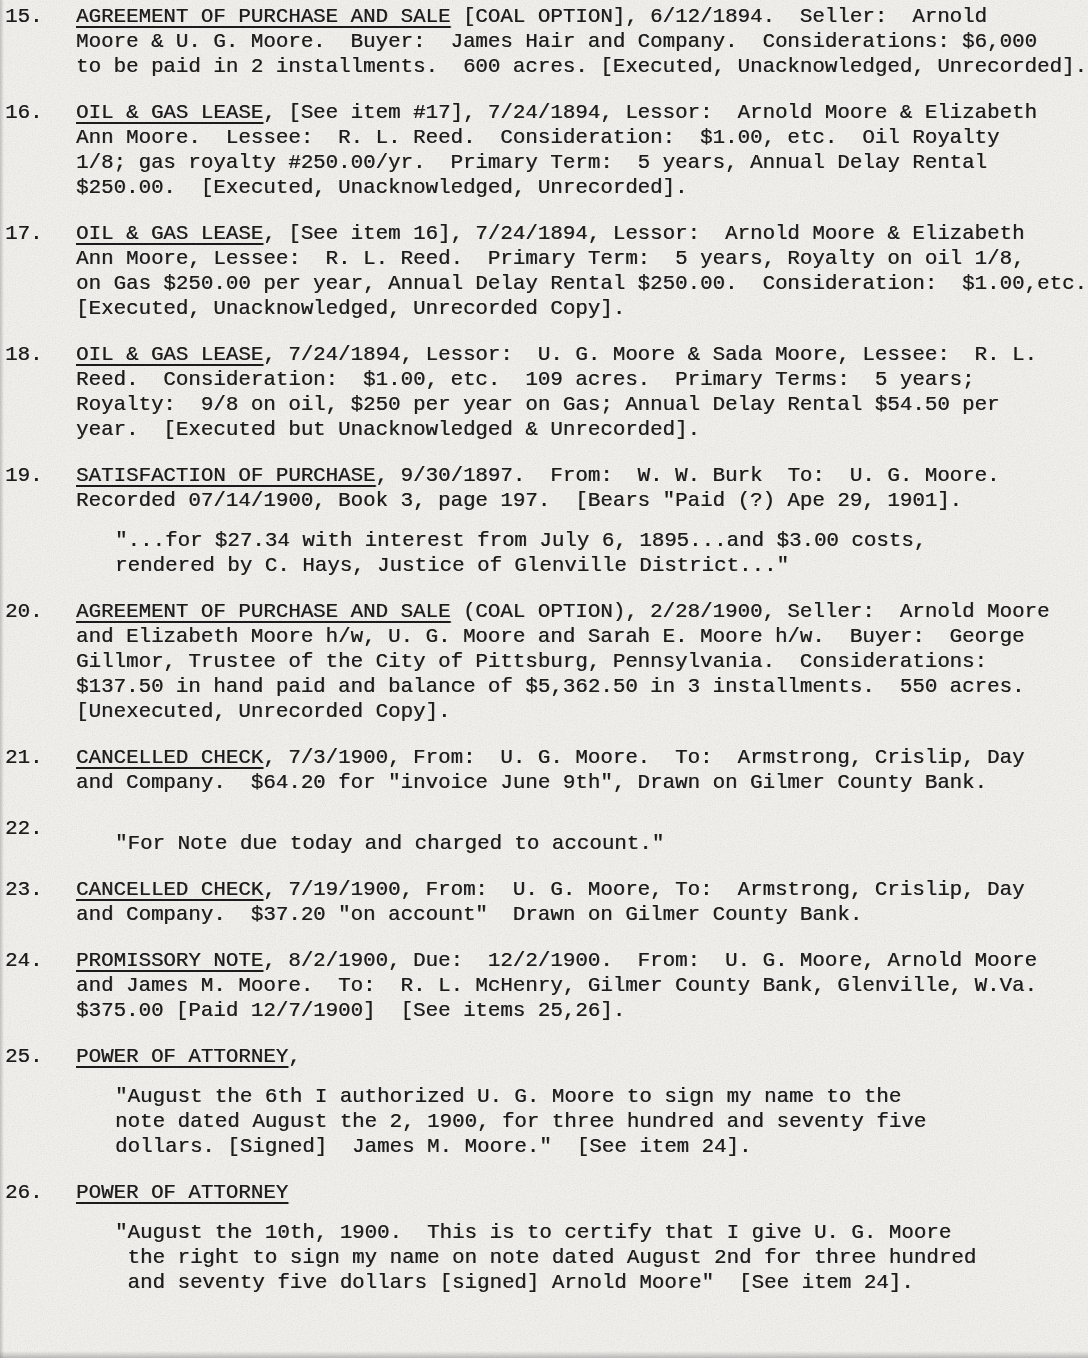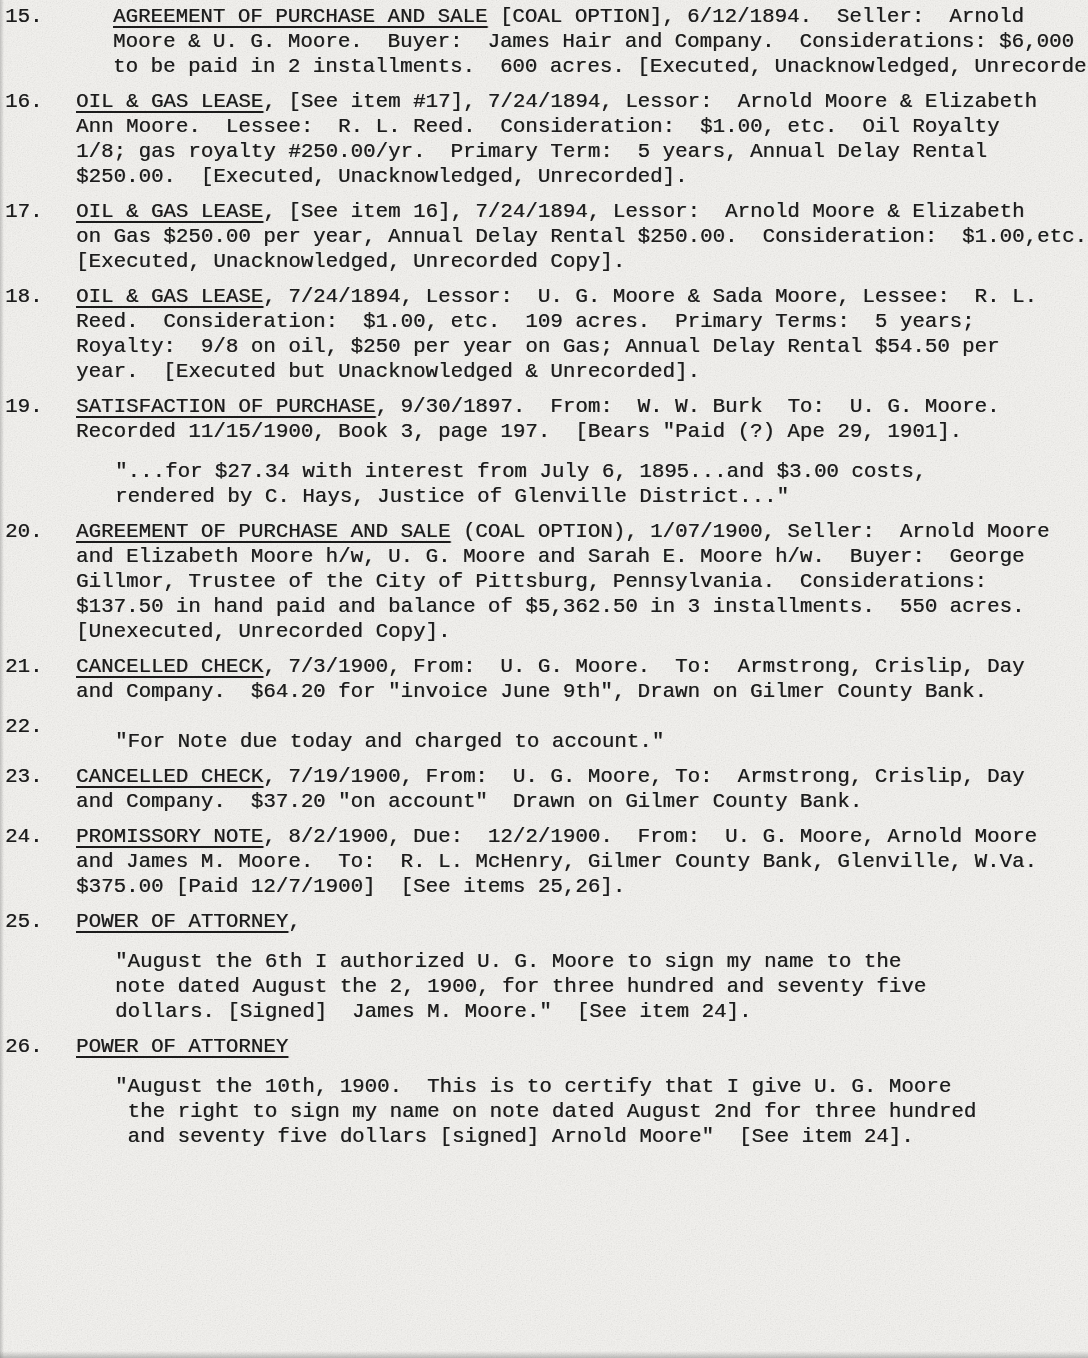--- a/index.html
+++ b/index.html
@@ -14,22 +14,22 @@
     font-size: 20.8px;
     line-height: 25px;
     color: #1c1c1c;
     text-shadow: 0.5px 0 0 rgba(25,25,25,0.65);
   }
   .content {
     position: relative;
     z-index: 1;
     padding: 4px 0 0 5px;
   }
-  .item { display: flex; margin-top: 10px; }
-  .item:first-child { margin-top: 0; gap: 37px; }
+  .item { display: flex; margin-top: 21px; }
+  .item:first-child { margin-top: 0; }
   .num { flex: 0 0 71px; width: 71px; }
   .tx { flex: 1 1 auto; min-width: 0; }
   .line { white-space: pre; }
   .hd {
     text-decoration: underline;
     text-decoration-thickness: 2px;
     text-underline-offset: 4px;
     font-family: Liberation Mono, monospace;
   }
   .quote { margin-top: 15px; padding-left: 39px; }
@@ -72,51 +72,52 @@
         <div class="line">Ann Moore.  Lessee:  R. L. Reed.  Consideration:  $1.00, etc.  Oil Royalty</div>
         <div class="line">1/8; gas royalty #250.00/yr.  Primary Term:  5 years, Annual Delay Rental</div>
         <div class="line">$250.00.  [Executed, Unacknowledged, Unrecorded].</div>
       </div>
     </section>
 
     <section class="item">
       <div class="num">17.</div>
       <div class="tx">
         <div class="line"><span class="hd">OIL &amp; GAS LEASE</span><span>, [See item 16], 7/24/1894, Lessor:  Arnold Moore &amp; Elizabeth</span></div>
+        <div class="line">Ann Moore, Lessee:  R. L. Reed.  Primary Term:  5 years, Royalty on oil 1/8,</div>
         <div class="line">on Gas $250.00 per year, Annual Delay Rental $250.00.  Consideration:  $1.00,etc.</div>
         <div class="line">[Executed, Unacknowledged, Unrecorded Copy].</div>
       </div>
     </section>
 
     <section class="item">
       <div class="num">18.</div>
       <div class="tx">
         <div class="line"><span class="hd">OIL &amp; GAS LEASE</span><span>, 7/24/1894, Lessor:  U. G. Moore &amp; Sada Moore, Lessee:  R. L.</span></div>
         <div class="line">Reed.  Consideration:  $1.00, etc.  109 acres.  Primary Terms:  5 years;</div>
         <div class="line">Royalty:  9/8 on oil, $250 per year on Gas; Annual Delay Rental $54.50 per</div>
         <div class="line">year.  [Executed but Unacknowledged &amp; Unrecorded].</div>
       </div>
     </section>
 
     <section class="item">
       <div class="num">19.</div>
       <div class="tx">
         <div class="line"><span class="hd">SATISFACTION OF PURCHASE</span><span>, 9/30/1897.  From:  W. W. Burk  To:  U. G. Moore.</span></div>
-        <div class="line">Recorded 11/15/1900, Book 3, page 197.  [Bears "Paid (?) Ape 29, 1901].</div>
+        <div class="line">Recorded 07/14/1900, Book 3, page 197.  [Bears "Paid (?) Ape 29, 1901].</div>
         <div class="quote">
           <div class="line">"...for $27.34 with interest from July 6, 1895...and $3.00 costs,</div>
           <div class="line">rendered by C. Hays, Justice of Glenville District..."</div>
         </div>
       </div>
     </section>
 
     <section class="item">
       <div class="num">20.</div>
       <div class="tx">
-        <div class="line"><span class="hd">AGREEMENT OF PURCHASE AND SALE</span><span> (COAL OPTION), 1/07/1900, Seller:  Arnold Moore</span></div>
+        <div class="line"><span class="hd">AGREEMENT OF PURCHASE AND SALE</span><span> (COAL OPTION), 2/28/1900, Seller:  Arnold Moore</span></div>
         <div class="line">and Elizabeth Moore h/w, U. G. Moore and Sarah E. Moore h/w.  Buyer:  George</div>
         <div class="line">Gillmor, Trustee of the City of Pittsburg, Pennsylvania.  Considerations:</div>
         <div class="line">$137.50 in hand paid and balance of $5,362.50 in 3 installments.  550 acres.</div>
         <div class="line">[Unexecuted, Unrecorded Copy].</div>
       </div>
     </section>
 
     <section class="item">
       <div class="num">21.</div>
       <div class="tx">

